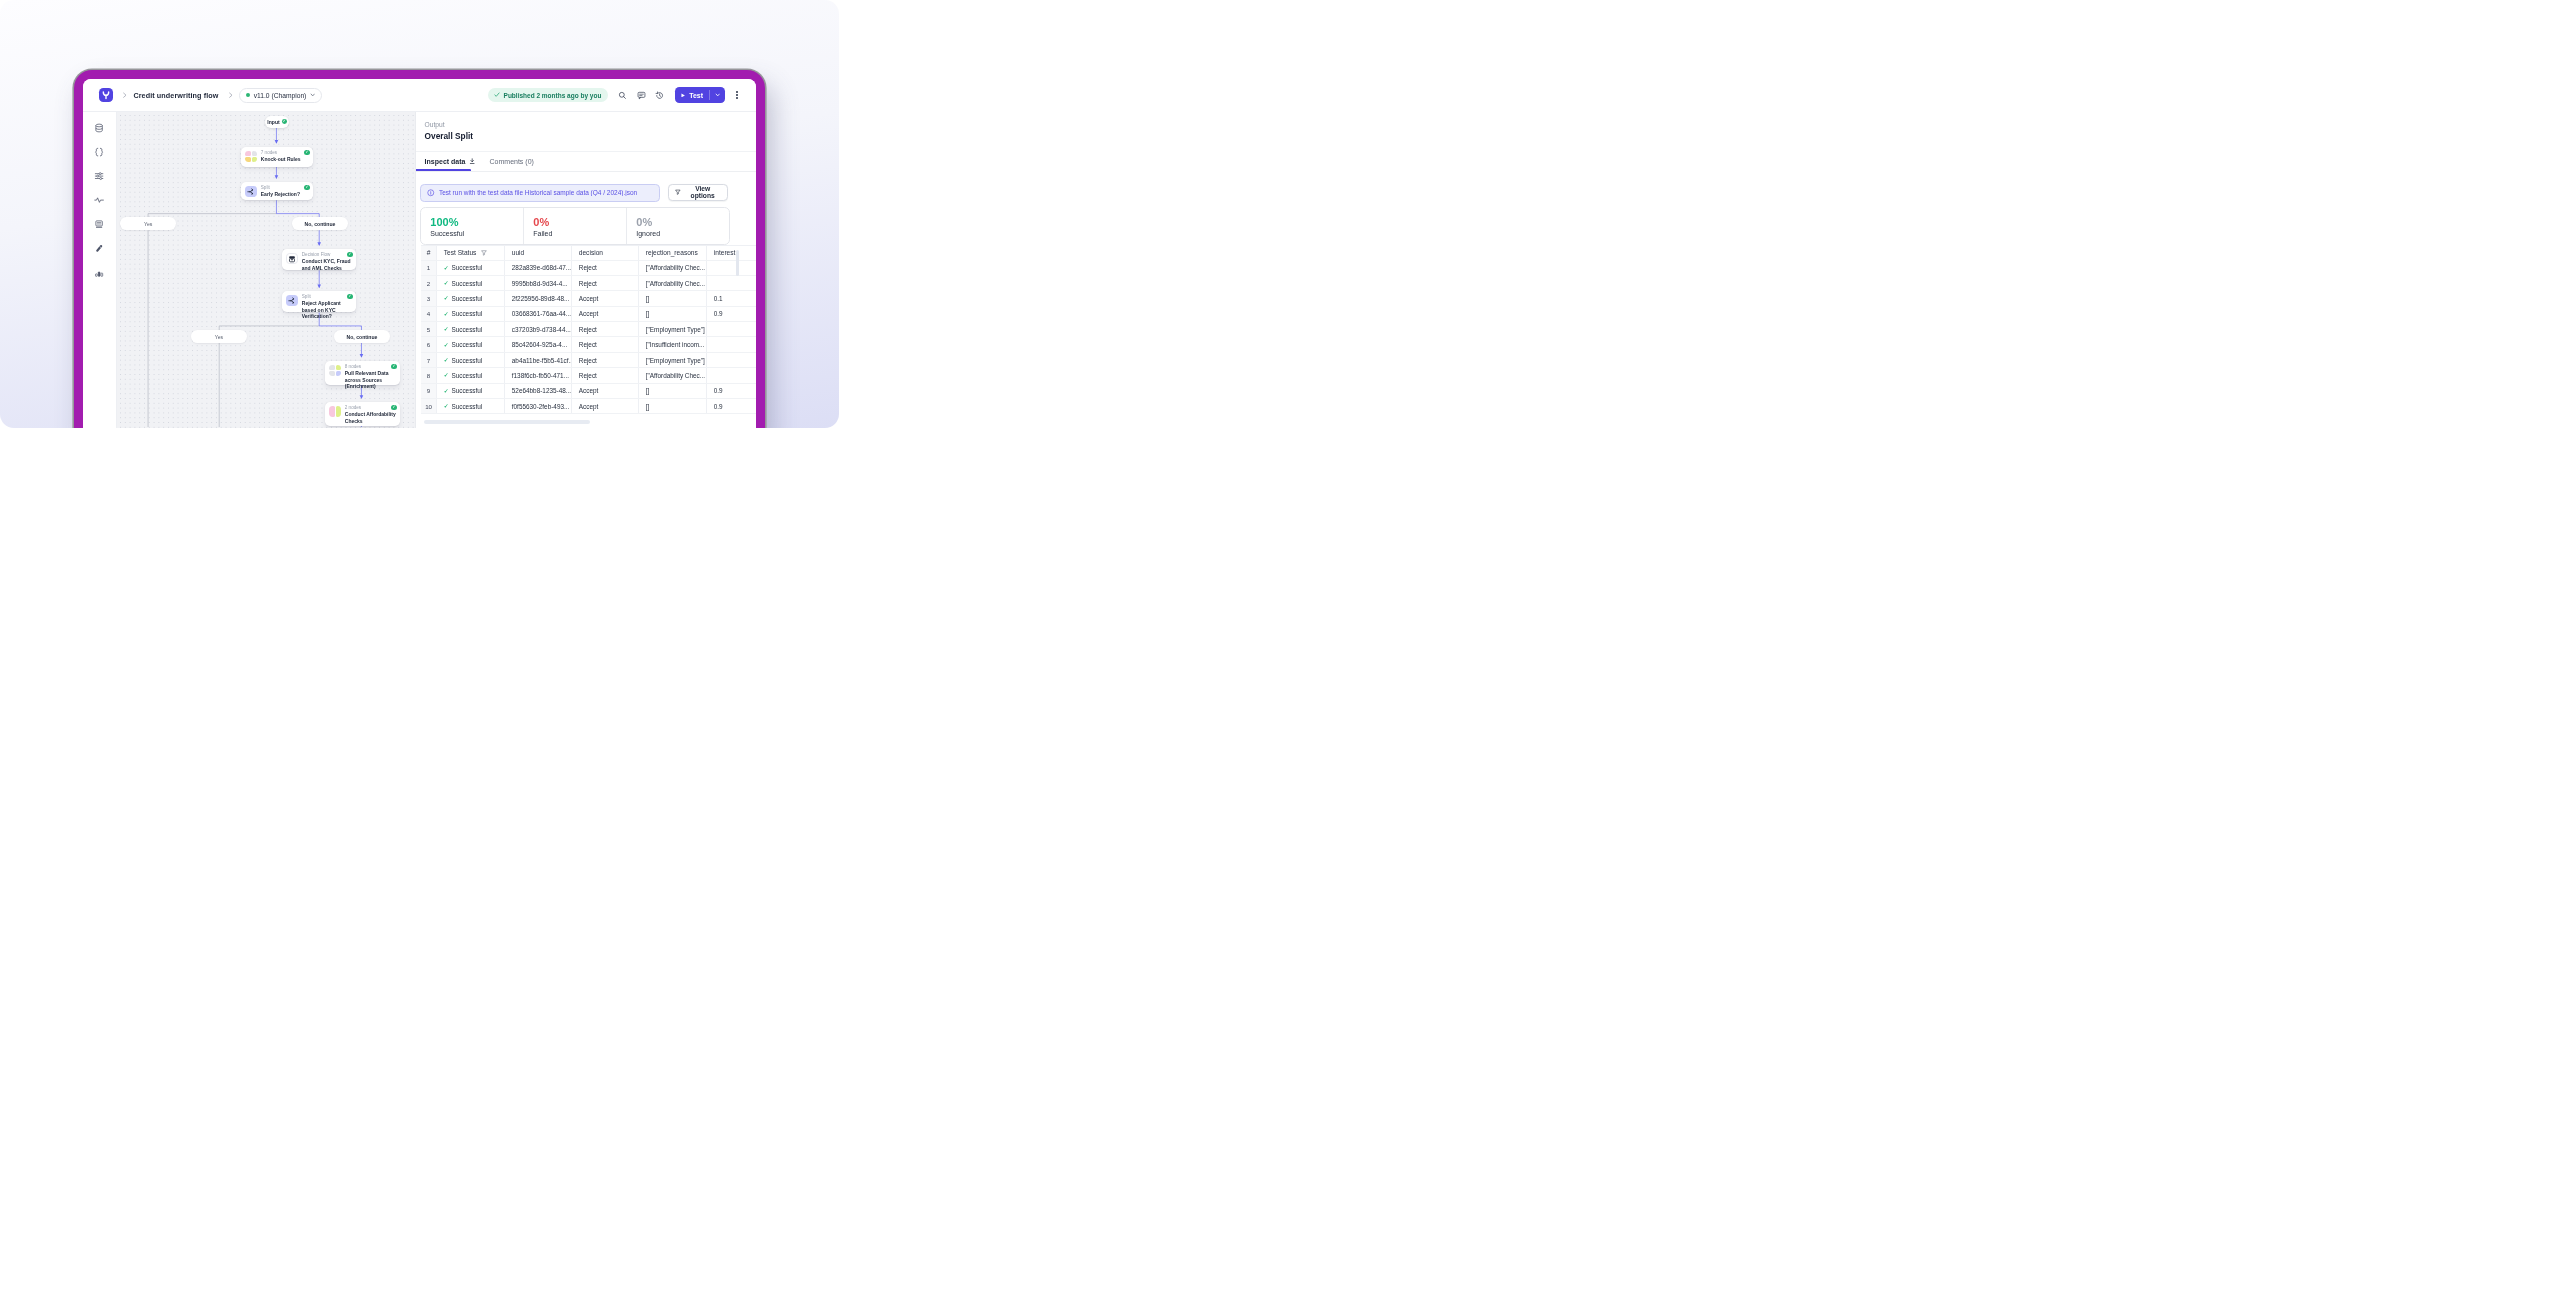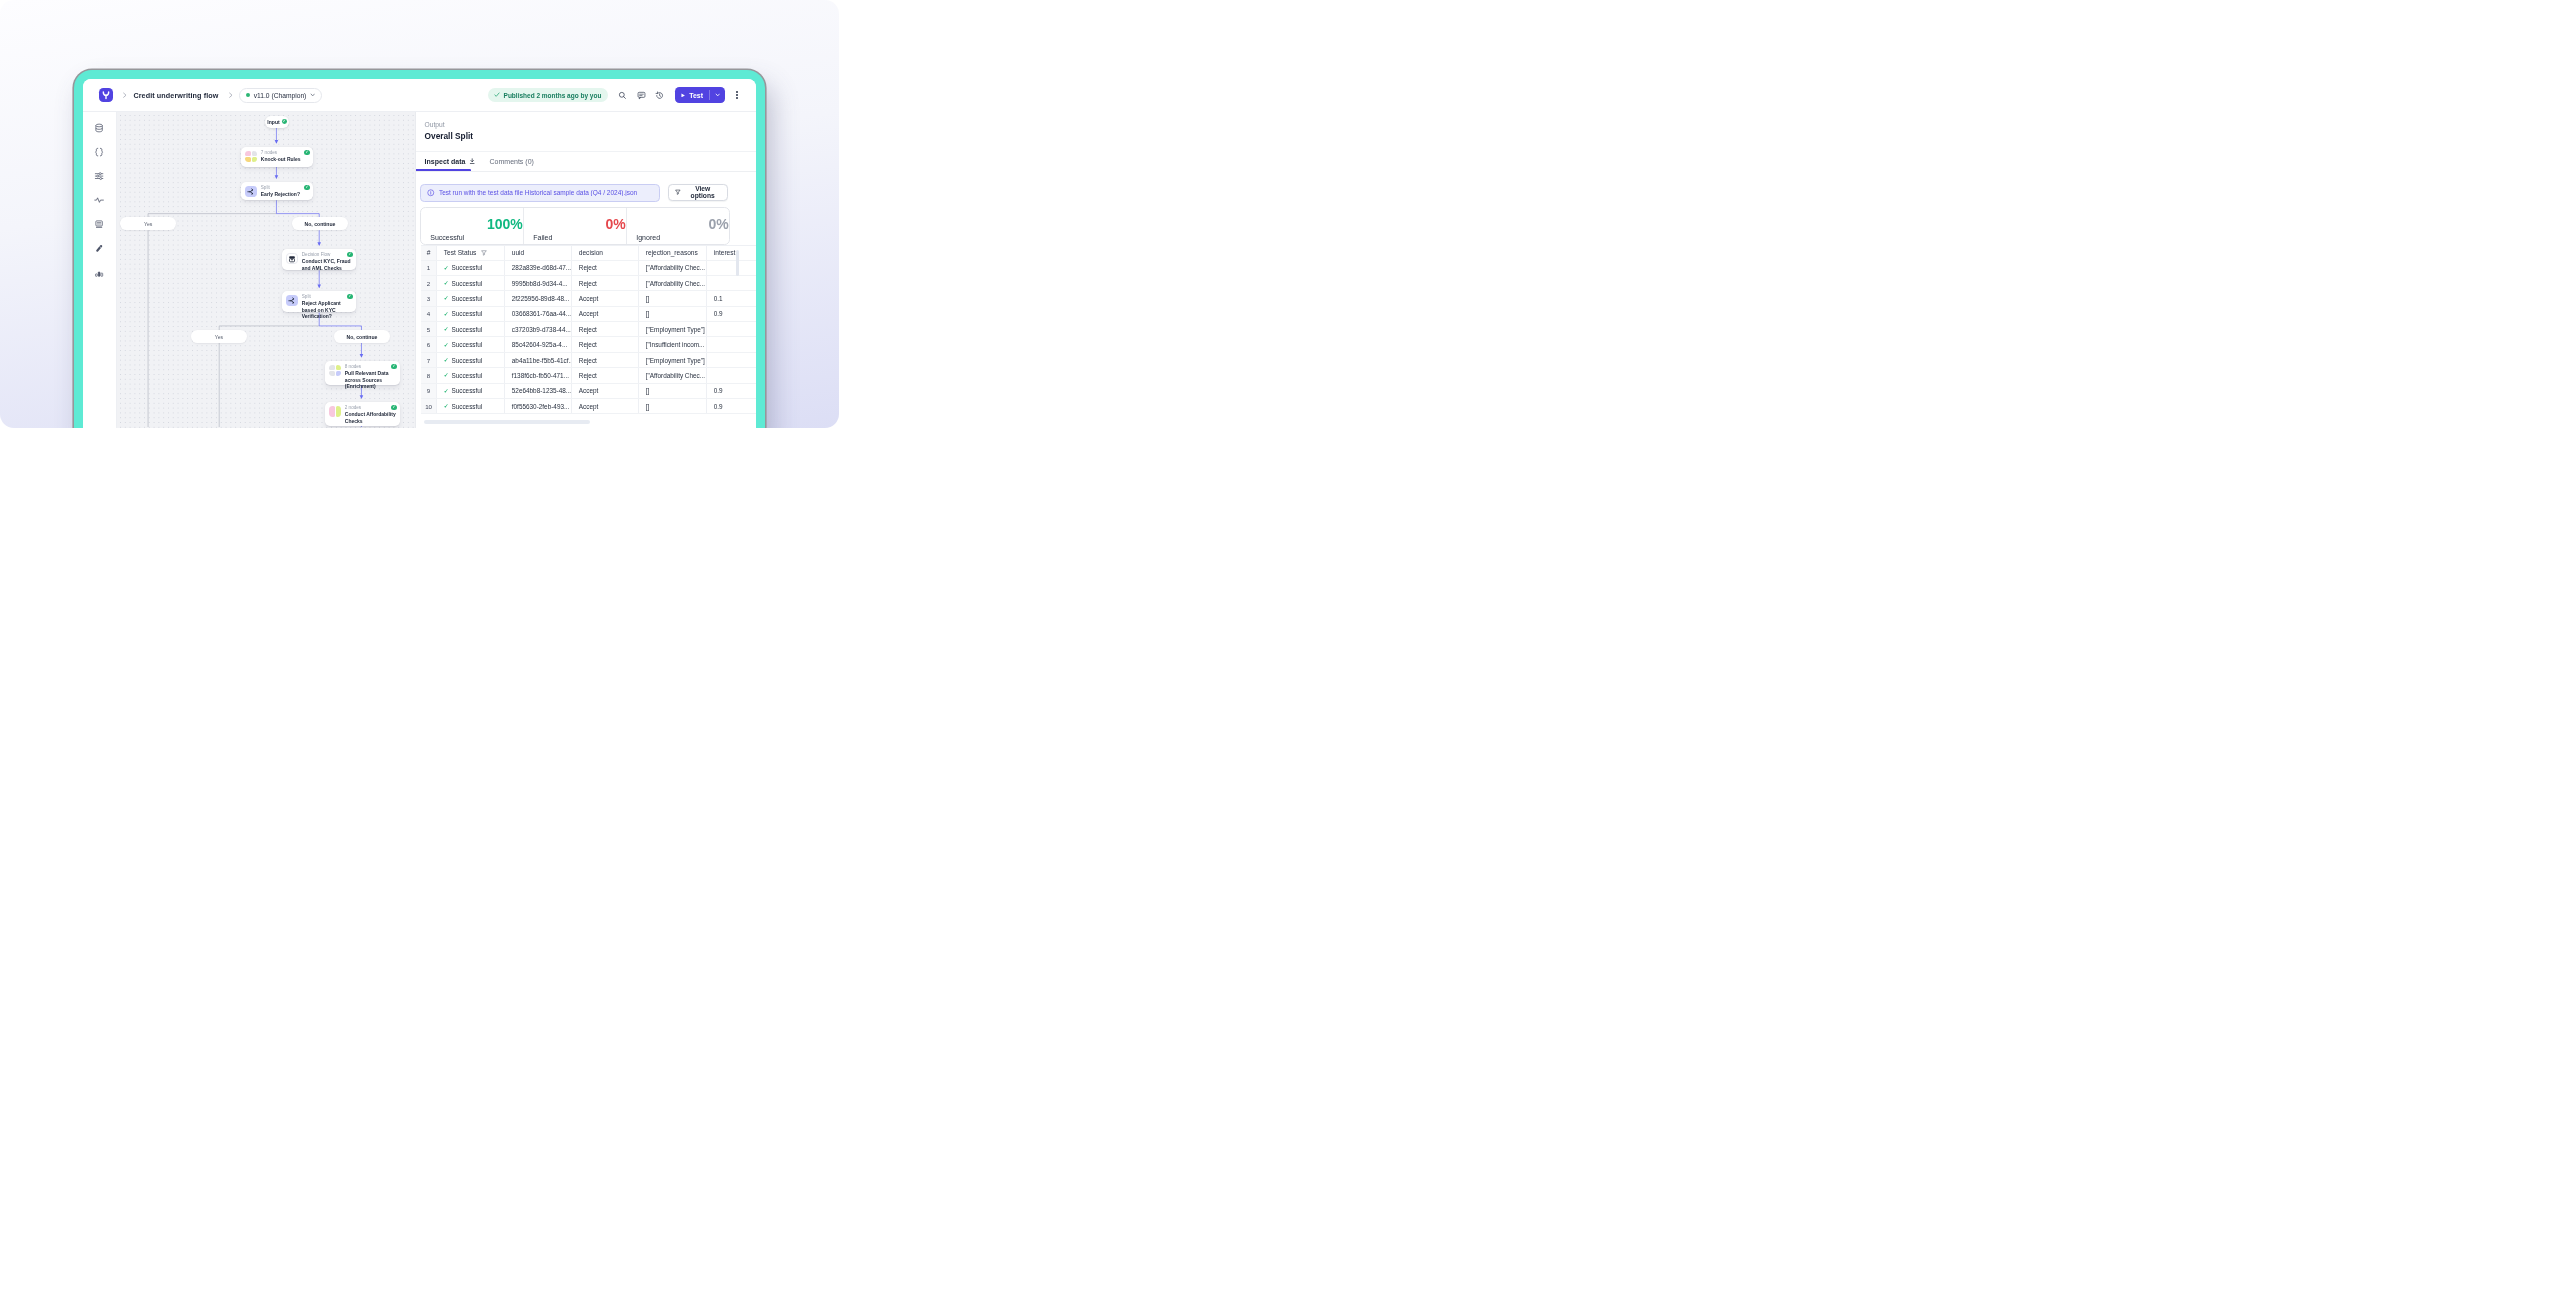--- a/index.html
+++ b/index.html
@@ -1,19 +1,19 @@
 <!DOCTYPE html>
 <html style="font-size:8.6px"><head>
 <meta charset="utf-8">
 <style>
   html,body{margin:0;padding:0;}
   body{width:839px;height:428px;overflow:hidden;font-family:"Liberation Sans",sans-serif;background:#ffffff;position:relative;}
   .bg{position:absolute;inset:0;background:linear-gradient(172deg,#fdfdff 0%,#f4f5fb 42%,#dcdef5 100%);border-radius:14px;}
   
-  .laptop{position:absolute;left:74px;top:70px;width:691px;height:375px;background:#5eead4;border-radius:18px;
+  .laptop{position:absolute;left:74px;top:70px;width:691px;height:375px;background:#a21caf;border-radius:18px;
           box-shadow:0 0 0 1.6px #96969a, 7.5px 14px 26px rgba(76,80,120,.30);}
   .screen{position:absolute;left:9px;right:9px;top:9px;bottom:0;background:#ffffff;border-radius:8px 8px 0 0;overflow:hidden;}
   
   .topbar{position:absolute;left:0;right:0;top:0;height:33px;background:#fff;border-bottom:0.5px solid #edeff3;display:flex;align-items:center;padding:0 14px 0 16px;box-sizing:border-box;}
   .logo{width:14px;height:14px;border-radius:4.3px;background:#5143e1;display:flex;align-items:center;justify-content:center;flex:0 0 auto;}
   .crumb-chev{margin:0 6.4px 0 8.6px;display:flex;}
   .flow-title{font-size:7.2px;font-weight:700;color:#1c2436;letter-spacing:0.1px;}
   .crumb-chev2{margin:0 5.4px 0 9.6px;display:flex;}
   .version-pill{height:15px;border:0.5px solid #e5e7ec;border-radius:8px;display:flex;align-items:center;gap:3.7px;padding:0 5.9px;background:#fff;}
   .vdot{width:4.3px;height:4.3px;border-radius:50%;background:#2cb674;}
@@ -85,21 +85,21 @@
   .tab .tl2{font-size:7px;font-weight:500;color:#646b7a;}
   .tab-underline{position:absolute;left:0;top:57px;width:55px;height:1.9px;background:#5143e1;border-radius:0 1.1px 0 0;}
   .tabs-div{position:absolute;left:0;right:0;top:59px;height:0.5px;background:#edeff2;}
   .banner{position:absolute;left:3.7px;top:72px;width:240px;height:17.7px;background:#ecEEfc;background:#eceefc;border:0.5px solid #c9cdf3;border-radius:4.3px;display:flex;align-items:center;gap:4.3px;padding:0 6.4px;box-sizing:border-box;}
   .banner .btext{font-size:6.5px;color:#5a50e4;white-space:nowrap;overflow:hidden;}
   .viewopts{position:absolute;left:252px;top:72px;width:60px;height:16.6px;background:#fff;border:0.5px solid #d8dbe2;border-radius:4.3px;display:flex;align-items:center;justify-content:center;gap:3.7px;cursor:pointer;box-shadow:0 0.5px 1.1px rgba(25,30,48,.05);}
   .viewopts span{font-size:6.7px;font-weight:700;color:#1d2536;}
   .stats{position:absolute;left:3.7px;top:95px;width:310px;height:38px;border:0.5px solid #e4e6eb;border-radius:5.4px;display:flex;box-sizing:border-box;}
   .stat{flex:1;padding:7.5px 0 0 9.6px;box-sizing:border-box;}
   .stat + .stat{border-left:0.5px solid #e9ebef;}
-  .stat .sv{font-size:14px;font-weight:700;text-align:right;}
+  .stat .sv{font-size:11px;font-weight:700;}
   .sv.green{color:#10b981;} .sv.red{color:#e5484d;} .sv.gray{color:#9ba1ac;}
   .stat .sl{font-size:7px;color:#28303f;margin-top:2.1px;}
   
   .tablewrap{position:absolute;left:4.8px;right:0;top:133px;bottom:0;overflow:hidden;}
   .tr{display:flex;align-items:stretch;border-bottom:0.5px solid #f0f2f5;height:15.4px;box-sizing:border-box;}
   .tr.head{border-top:0.5px solid #eef0f4;height:15.5px;}
   .td{display:flex;align-items:center;padding:0 2.1px 0 6.4px;font-size:6.4px;color:#28303f;white-space:nowrap;overflow:hidden;box-sizing:border-box;border-right:0.5px solid #eef0f4;}
   .td:last-child{border-right:none;}
   .c0{width:16.6px;justify-content:center;padding:0;background:#f7f8fa;color:#414859;font-size:6.2px;}
   .c1{width:68px;} .c2{width:67px;} .c3{width:67px;} .c4{width:68px;} .c5{flex:1;}

